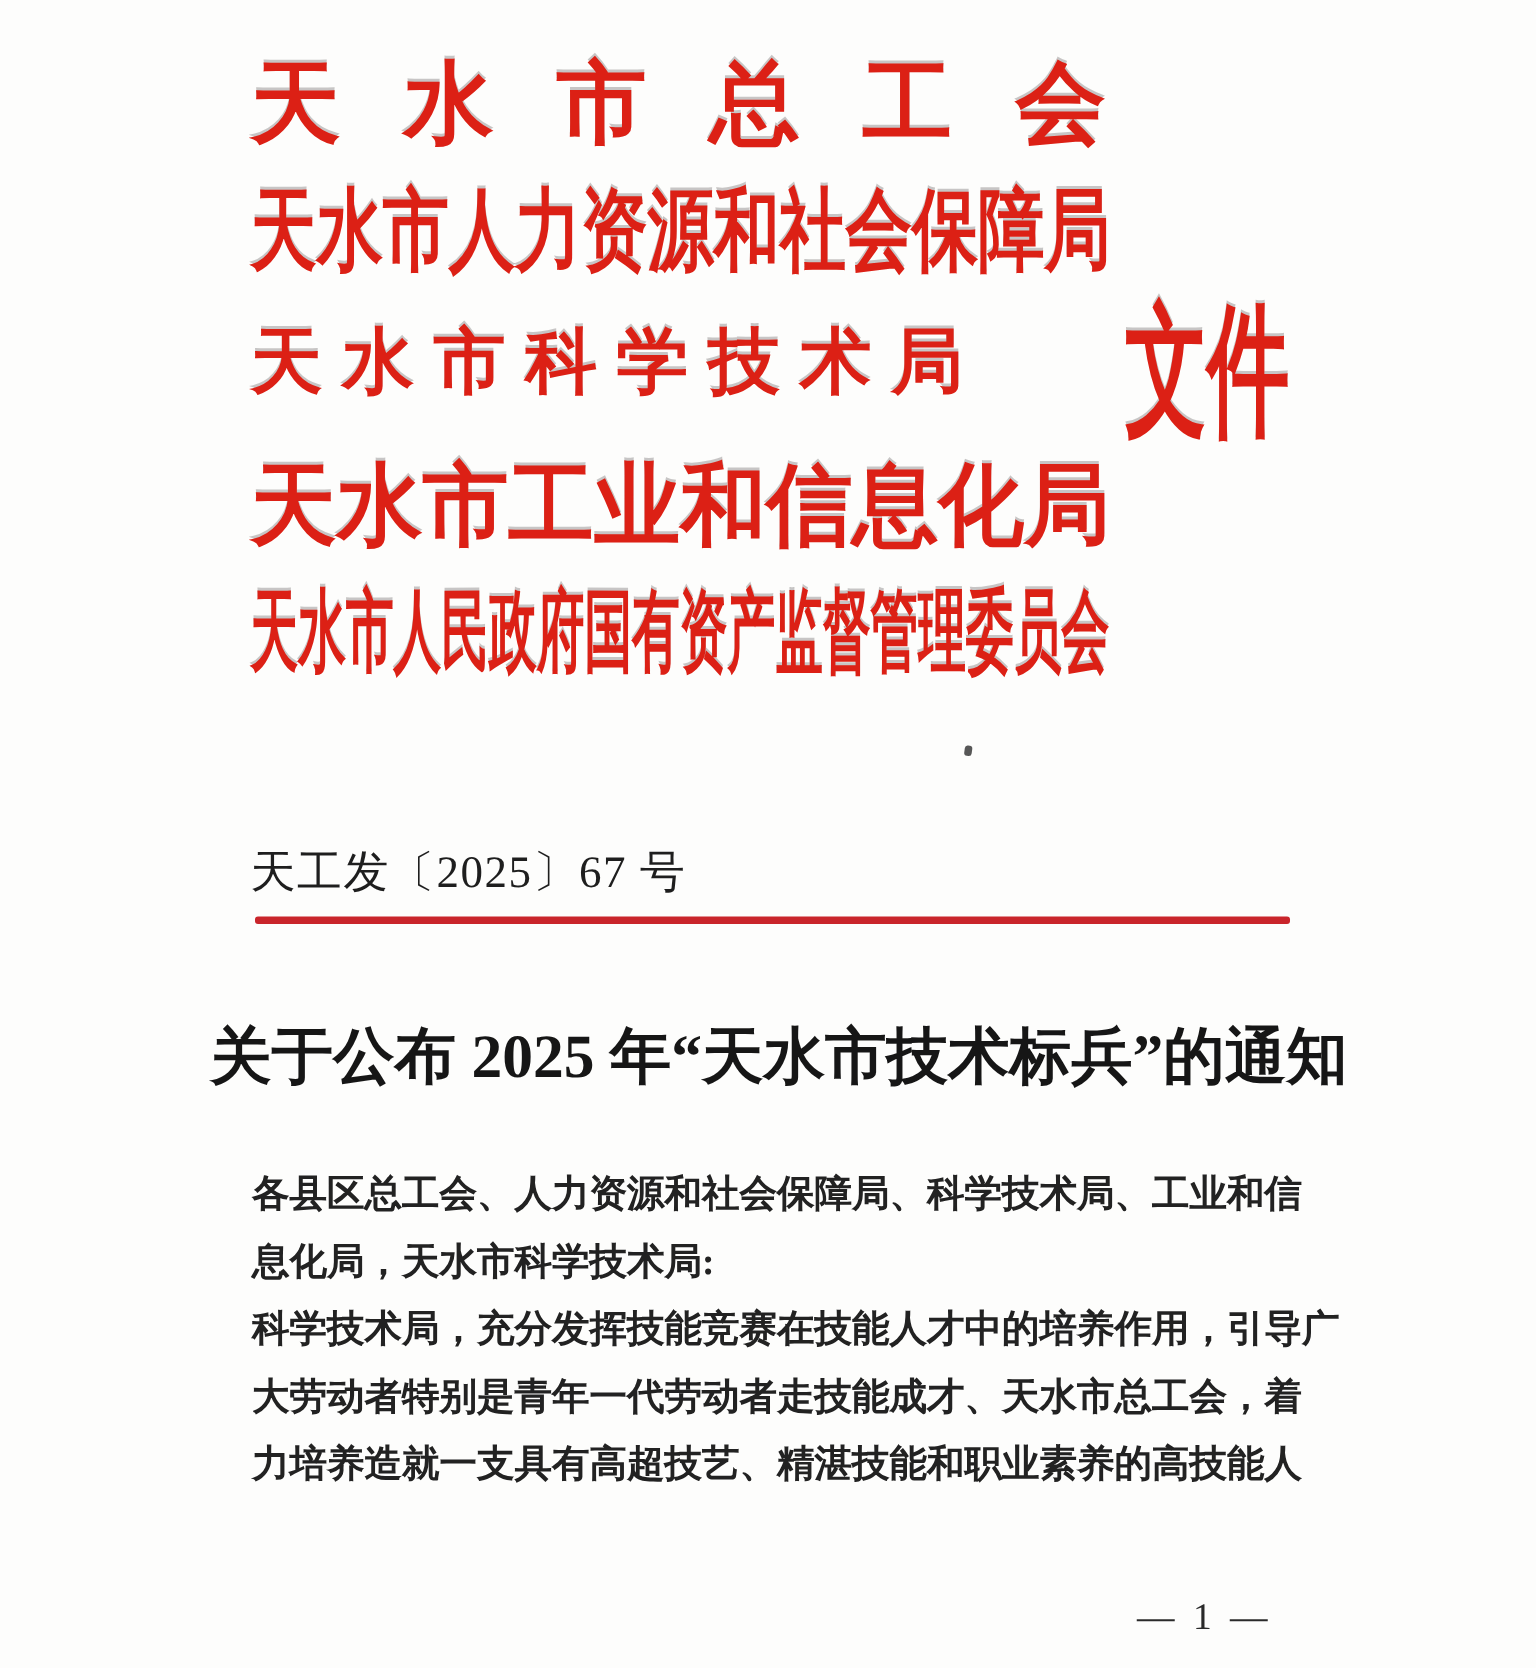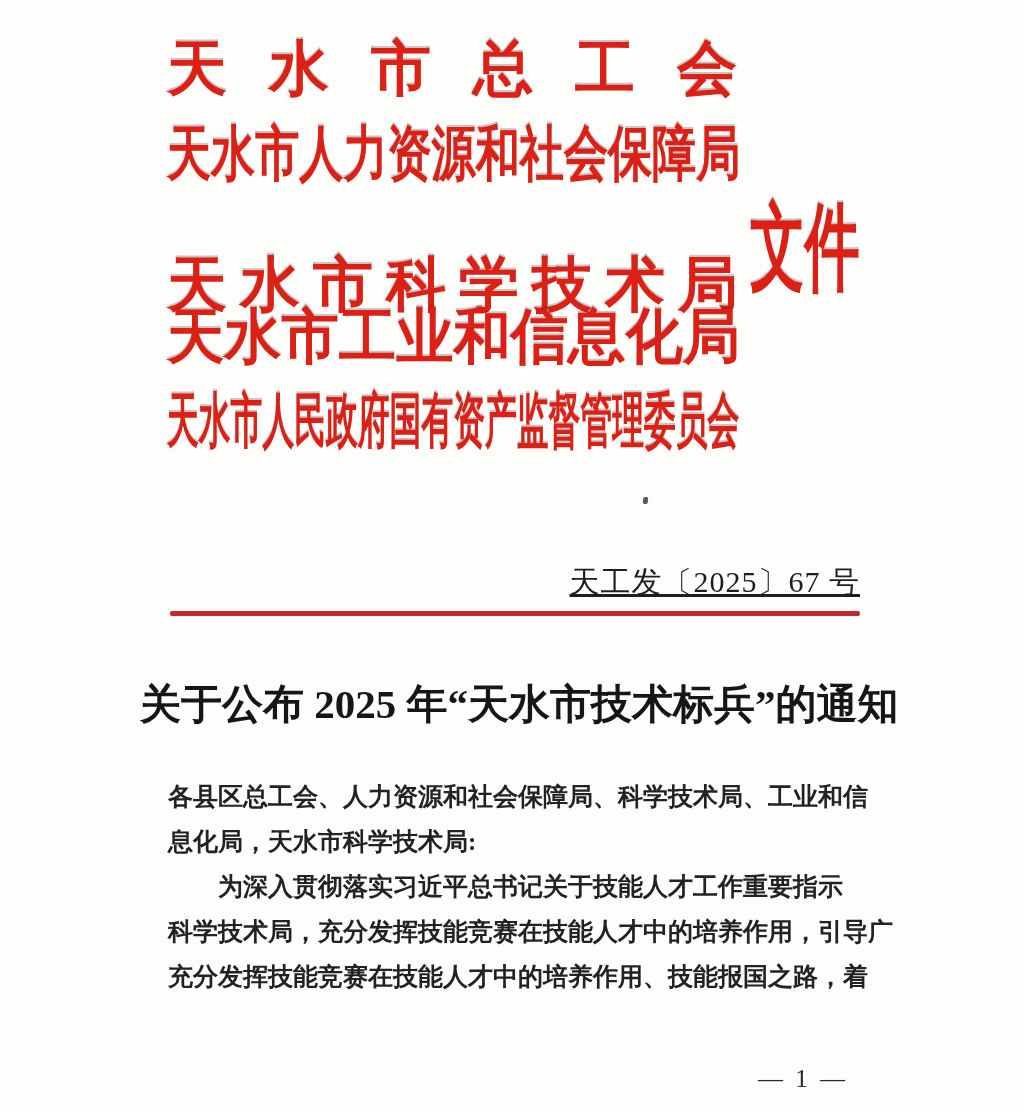--- a/index.html
+++ b/index.html
@@ -19,39 +19,38 @@
     position:absolute;left:167px;
     color:var(--header-red);
     font-weight:bold;
     line-height:1;
     white-space:nowrap;
     transform-origin:left top;
     text-shadow:0 -2px 0 rgba(40,30,30,0.25);
   }
   .org-1{top:39px;font-size:60px;letter-spacing:42px;}
   .org-2{top:124px;font-size:60px;transform:scaleX(0.735);}
-  .org-3{top:218px;font-size:60px;letter-spacing:13px;margin-top:37px;}
+  .org-3{top:218px;font-size:48px;letter-spacing:13px;}
   .org-4{top:307px;font-size:60px;transform:scaleX(0.955);}
   .org-5{top:391px;font-size:60px;transform:scaleX(0.53);}
   .doc-type{
     position:absolute;left:750px;top:200px;
     color:var(--header-red);
     font-weight:bold;
     font-size:96px;line-height:1;
     white-space:nowrap;
     transform:scaleX(0.57);transform-origin:left top;
     text-shadow:0 -2px 0 rgba(40,30,30,0.25);
   }
   .doc-number{
     position:absolute;left:167px;top:565px;width:693px;
-    text-align:right;
+    text-align:left;
     font-size:30px;line-height:1.15;
     color:var(--ink);
     letter-spacing:1px;
-    text-decoration:underline;
   }
   .red-rule{
     position:absolute;left:170px;top:611px;
     width:690px;height:5px;
     background:var(--rule-red);
     border-radius:2px;
   }
   .doc-title{
     position:absolute;left:140px;top:682px;width:748px;
     margin:0;
@@ -109,20 +108,20 @@
 
   <div class="doc-number">天工发〔2025〕67 号</div>
 
   <div class="red-rule"></div>
 
   <h1 class="doc-title">关于公布 2025 年“天水市技术标兵”的通知</h1>
 
   <div class="body-text">
     <div class="body-line">各县区总工会、人力资源和社会保障局、科学技术局、工业和信</div>
     <div class="body-line">息化局，天水市科学技术局:</div>
-    <div class="body-line indent">为深入贯彻落实习近平总书记关于技能人才工作重要指示</div>
     <div class="body-line">科学技术局，充分发挥技能竞赛在技能人才中的培养作用，引导广</div>
-    <div class="body-line">充分发挥技能竞赛在技能人才中的培养作用、技能报国之路，着</div>
+    <div class="body-line">大劳动者特别是青年一代劳动者走技能成才、天水市总工会，着</div>
+    <div class="body-line">力培养造就一支具有高超技艺、精湛技能和职业素养的高技能人</div>
   </div>
 
   <div class="page-number">— 1 —</div>
 
 </div>
 
 </body></html>

